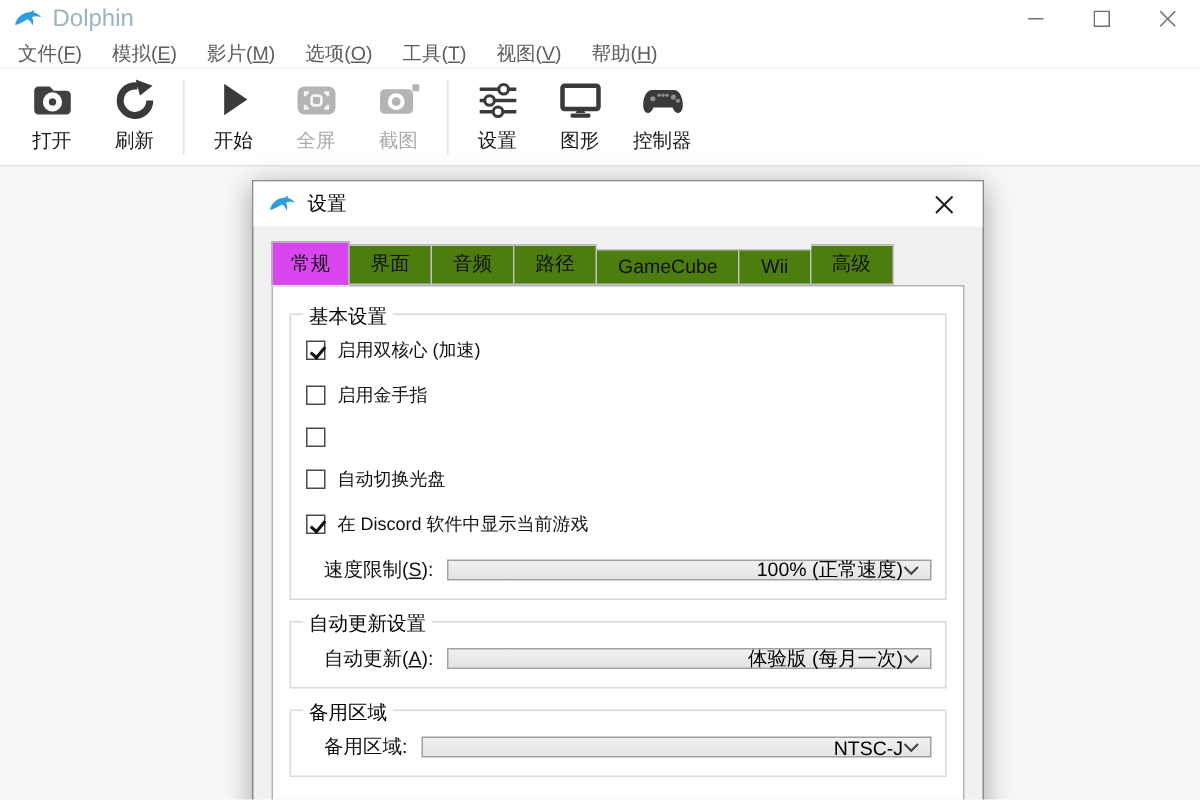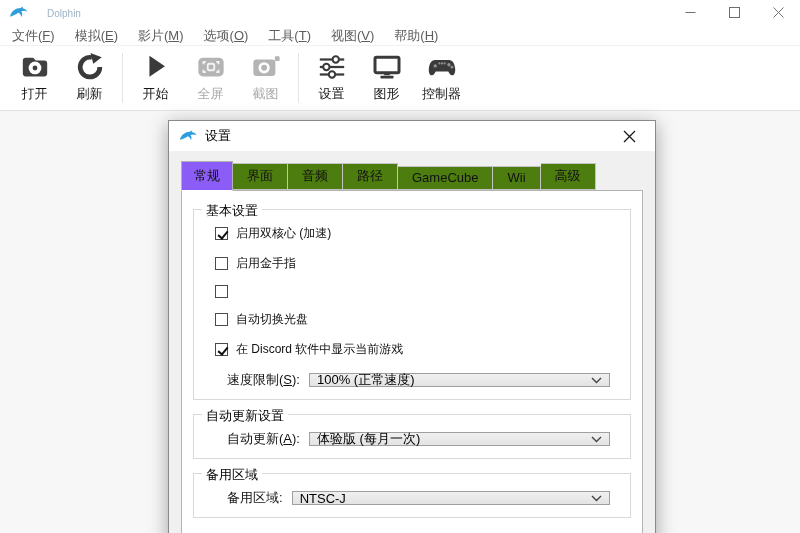--- a/index.html
+++ b/index.html
@@ -4,21 +4,21 @@
 <style>
   * { box-sizing: border-box; margin: 0; padding: 0; }
   html,body { width: 800px; height: 533px; }
   body {
     position: relative; overflow: hidden; background: #ffffff;
     font-family: "Liberation Sans", "DejaVu Sans", sans-serif; color: #111;
   }
   
   .titlebar { height: 26px; display: flex; align-items: center; padding-left: 9px; background: #fff; }
   .app-icon { width: 19px; height: 14px; flex: none; }
-  .title-text { font-size: 10px; color: #9db3c4; margin-left: 19px; flex: 1; }
+  .title-text { font-size: 16px; color: #9db3c4; margin-left: 7px; flex: 1; }
   .win-controls { display: flex; align-self: flex-start; }
   .win-btn { width: 44px; height: 25px; display: flex; align-items: center; justify-content: center; }
   
   .menubar { display: flex; align-items: center; height: 20px; padding: 0 2px; border-bottom: 1px solid #f1f1f1; }
   .menu-item { font-size: 13px; color: #5c5c5c; padding: 2px 10px; white-space: nowrap; }
   .mn { text-decoration: underline; }
   
   .toolbar { display: flex; align-items: center; height: 63px; padding: 0 7px; background: #fff; }
   .tool-btn { min-width: 55px; height: 56px; display: flex; flex-direction: column; align-items: center; justify-content: center; gap: 3px; }
   .tool-btn svg { width: 30px; height: 30px; }
@@ -33,25 +33,25 @@
   .dialog-titlebar { height: 30px; background: #fff; display: flex; align-items: center; padding: 0 10px; }
   .dialog-titlebar .app-icon { width: 18px; height: 13px; }
   .dialog-title { font-size: 13px; color: #000; margin-left: 8px; flex: 1; }
   .dialog-close { width: 32px; height: 30px; display: flex; align-items: center; justify-content: center; }
   .dialog-body { padding: 10px 12px 0; }
   
   .tabbar { display: flex; align-items: flex-end; position: relative; z-index: 2; }
   .tab { font-size: 13px; color: #111; padding: 3px 14px 4px; background: #4d7c0f;
          border: 1px solid #c3c3c3; border-left: none; white-space: nowrap; }
   .tab:first-child { border-left: 1px solid #c3c3c3; }
-  .tab.selected { background: #8b5cf6; border: 1px solid #b2b2b2; border-bottom: 1px solid #fff;
+  .tab.selected { background: #d946ef; border: 1px solid #b2b2b2; border-bottom: 1px solid #fff;
                   padding: 5px 12px 5px; margin-bottom: -1px; position: relative; z-index: 3; }
   .tabpane { position: relative; z-index: 1; background: #fff; border: 1px solid #b2b2b2; padding: 10px; height: 360px; }
   
-  .group { position: relative; border: 1px solid #d9d9d9; margin: 8px 1px 0; padding: 15px 20px 10px; }
+  .group { position: relative; border: 1px solid #d9d9d9; margin: 8px 1px 0; padding: 15px 9px 10px; text-align: right; }
   .group + .group { margin-top: 14px; }
   .group-title { position: absolute; top: -8px; left: 8px; background: #fff; padding: 0 4px; font-size: 13px; color: #000; }
   
   .cb-row { display: flex; align-items: center; margin: 0 0 13px 1px; font-size: 12px; }
   .cb-box { width: 13px; height: 13px; border: 1px solid #4a4a4a; background: #fff; margin-right: 8px; position: relative; flex: none; }
   .cb-box.checked::after { content: ""; position: absolute; left: 3.5px; top: 0.5px; width: 4px; height: 8px;
                            border: solid #101010; border-width: 0 2px 2px 0; transform: rotate(40deg); }
   
   .combo-row { display: flex; align-items: center; font-size: 13px; margin-left: 13px; }
   .combo { flex: 1; margin-left: 9px; height: 14px; background: linear-gradient(#f0f0f0, #e3e3e3);

